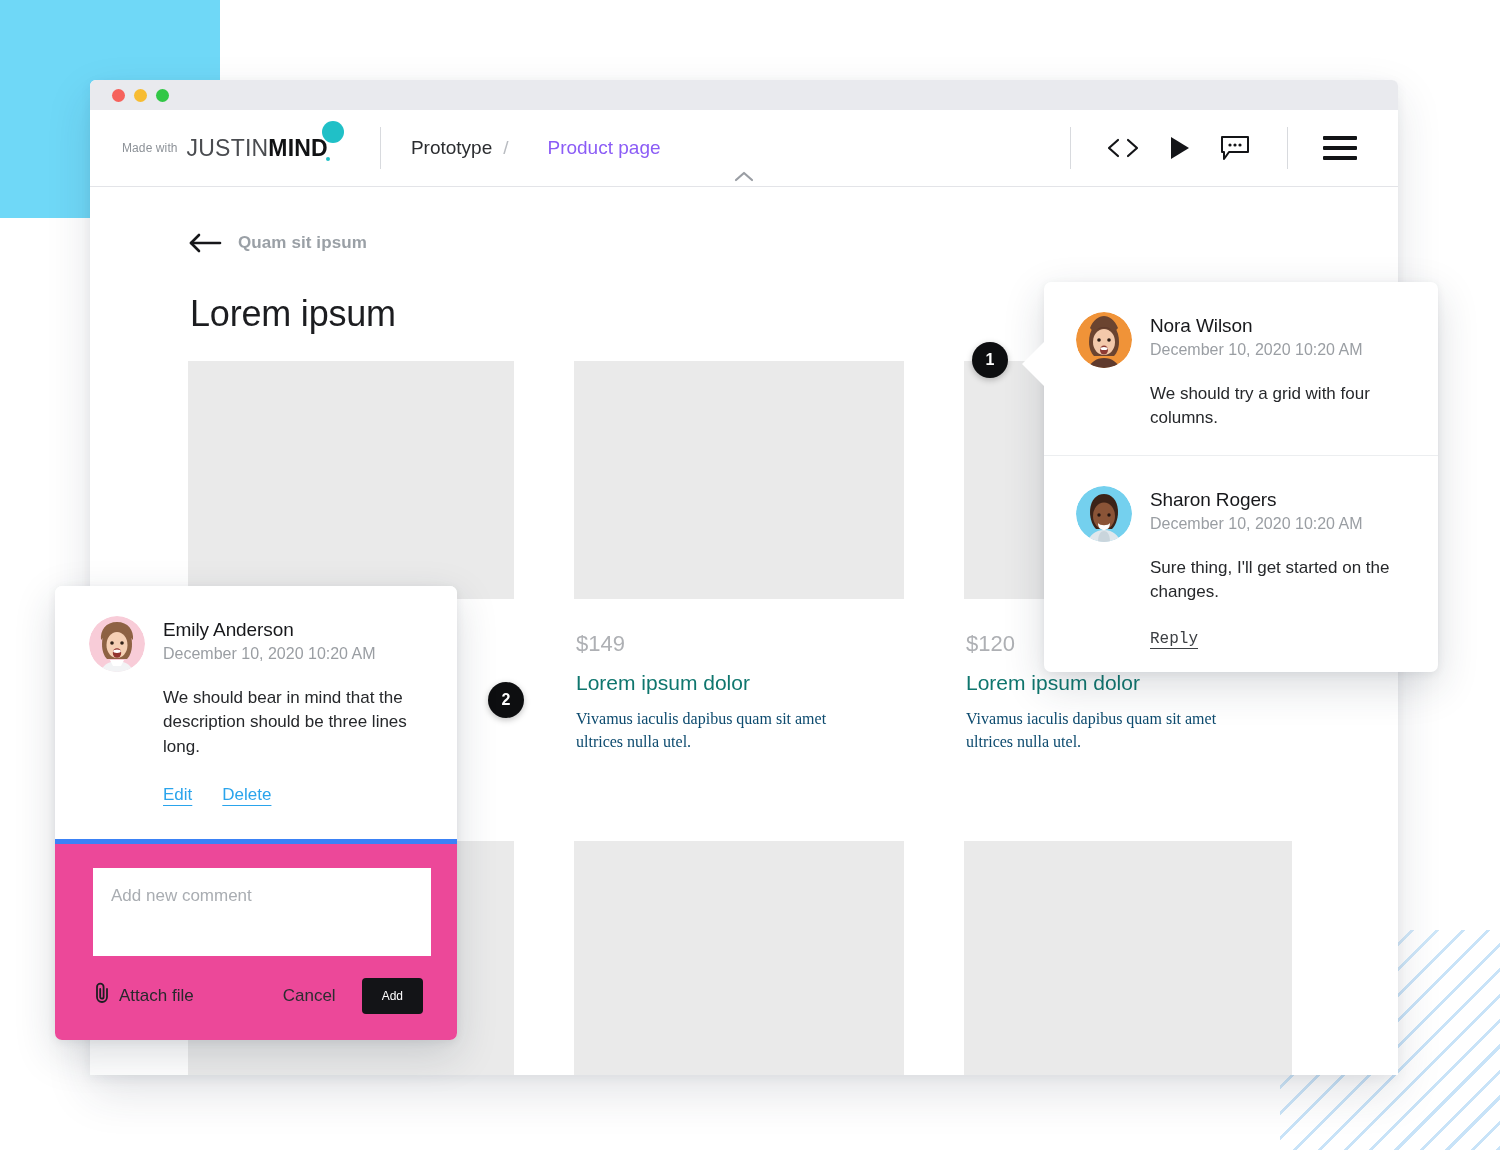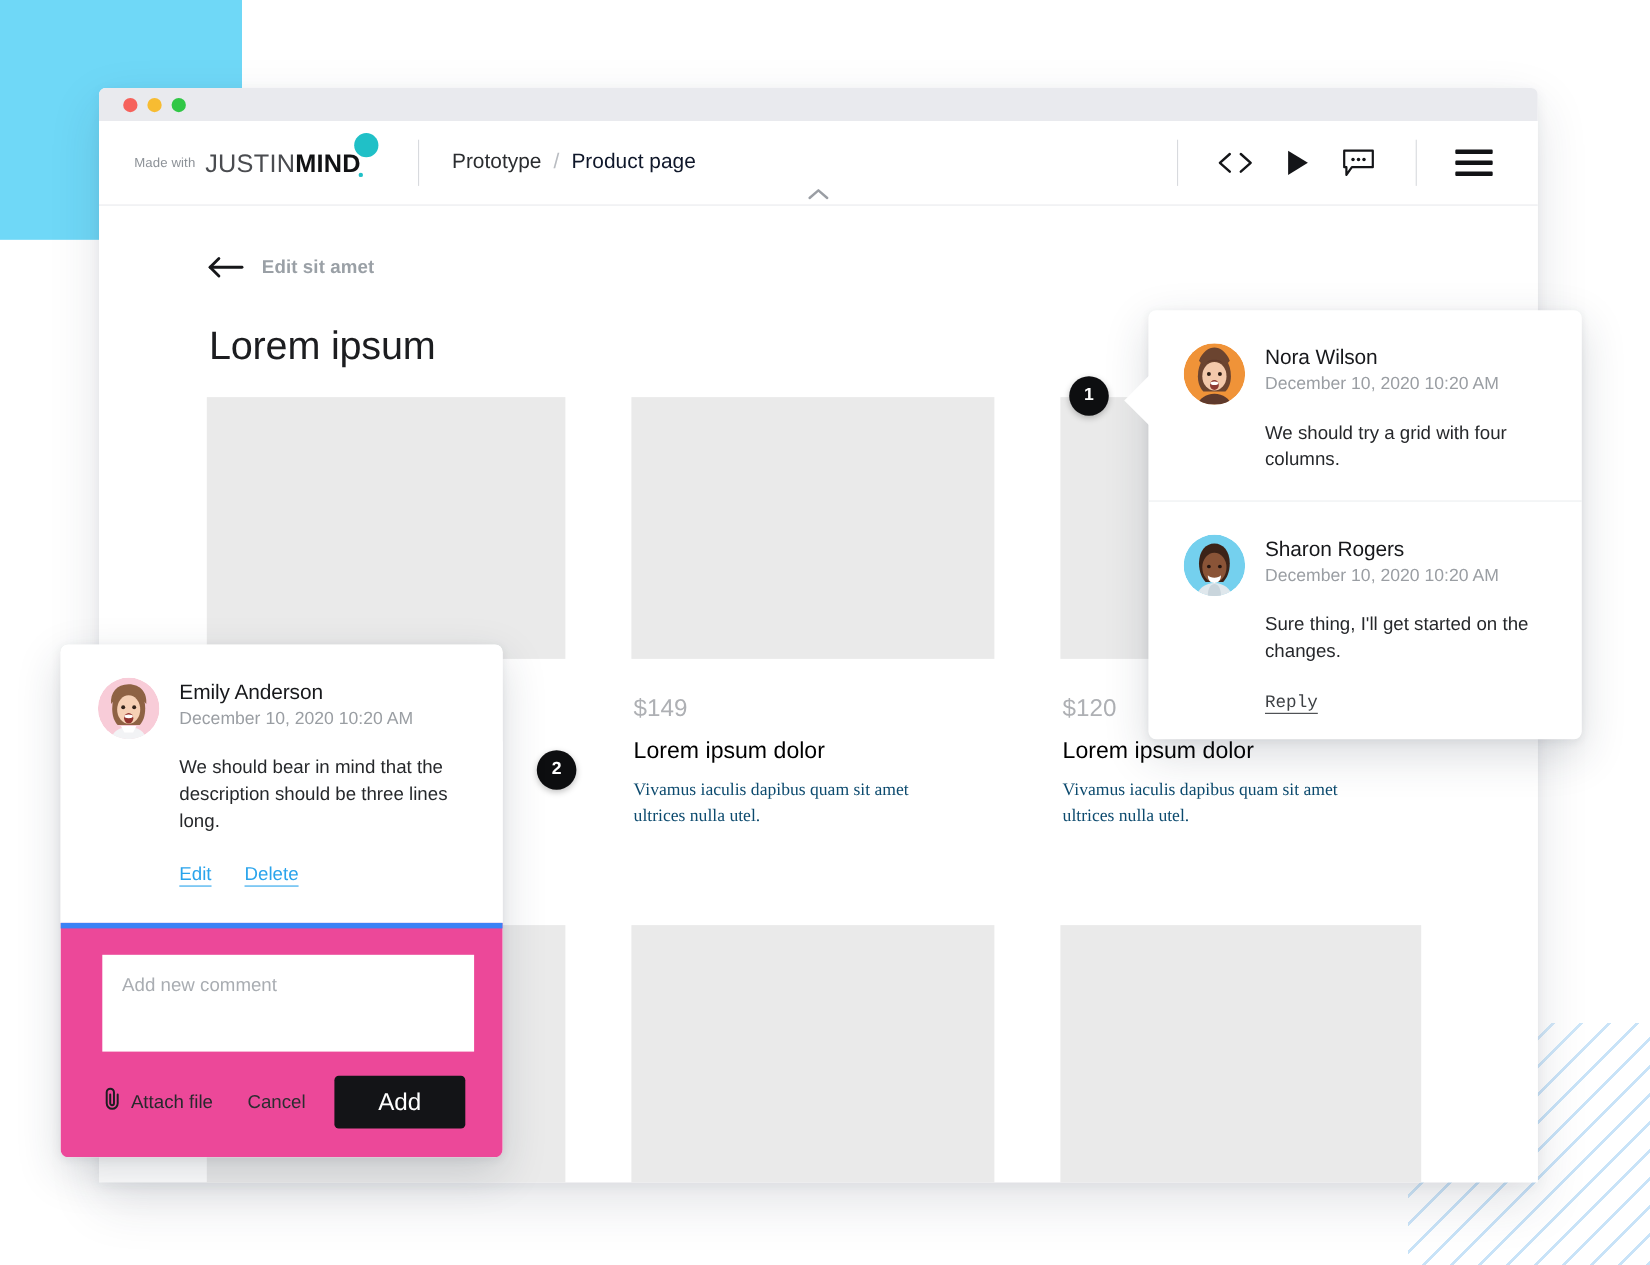--- a/index.html
+++ b/index.html
@@ -118,21 +118,21 @@
   .vdiv.tight { margin: 0 24px; }
 
   .breadcrumb {
     display: flex;
     align-items: center;
     gap: 11px;
     font-size: 19px;
   }
   .bc-main { color: #2b2d30; }
   .bc-sep  { color: #b9bcc1; }
-  .bc-sub  { color: #0f172a; }
+  .bc-sub  { color: #8b5cf6; margin-left: 28px; }
 
   .toolbar-spacer { flex: 1; }
 
   .tool-icons {
     display: flex;
     align-items: center;
     gap: 0;
   }
   .ticon {
     width: 56px; height: 44px;
@@ -217,21 +217,21 @@
     height: 238px;
   }
   .card-price {
     font-size: 22px;
     color: #aeb0b4;
     margin: 32px 0 0 2px;
     font-weight: 400;
   }
   .card-title {
     font-size: 21px;
-    color: #000000;
+    color: #0f766e;
     margin: 14px 0 0 2px;
     font-weight: 400;
   }
   .card-desc {
     font-size: 16px;
     color: #0c4a6e;
     line-height: 1.44;
     margin: 12px 0 0 2px;
     max-width: 300px;
     font-family: Liberation Serif, serif;
@@ -395,25 +395,25 @@
     background: none;
     border: none;
     font-family: "Liberation Sans", sans-serif;
     cursor: pointer;
     padding: 8px 10px;
   }
   .btn-add {
     margin-left: 16px;
     background: #131417;
     color: #ffffff;
-    font-size: 22px;
+    font-size: 12px;
     font-family: "Liberation Sans", sans-serif;
     border: none;
     border-radius: 4px;
-    padding: 11px 40px;
+    padding: 11px 20px;
     cursor: pointer;
   }
 </style>
 </head>
 <body>
 
 <div class="deco-square"></div>
 <div class="deco-stripes"></div>
 
 <div class="browser">
@@ -487,21 +487,21 @@
 
   <div class="page">
 
     <div class="pagenav">
       <span class="back-arrow">
         <svg width="34" height="20" viewBox="0 0 34 20" fill="none" stroke="currentColor" stroke-width="2.6" stroke-linecap="round" stroke-linejoin="round">
           <line x1="32" y1="10" x2="3" y2="10"></line>
           <polyline points="11,2 3,10 11,18"></polyline>
         </svg>
       </span>
-      <span class="back-label">Edit sit amet</span>
+      <span class="back-label">Quam sit ipsum</span>
 
     </div>
 
     <h1 class="page-title">Lorem ipsum</h1>
 
     <div class="grid">
       <div>
         <div class="thumb"></div>
         <div class="card-price"></div>
         <div class="card-title"></div>

